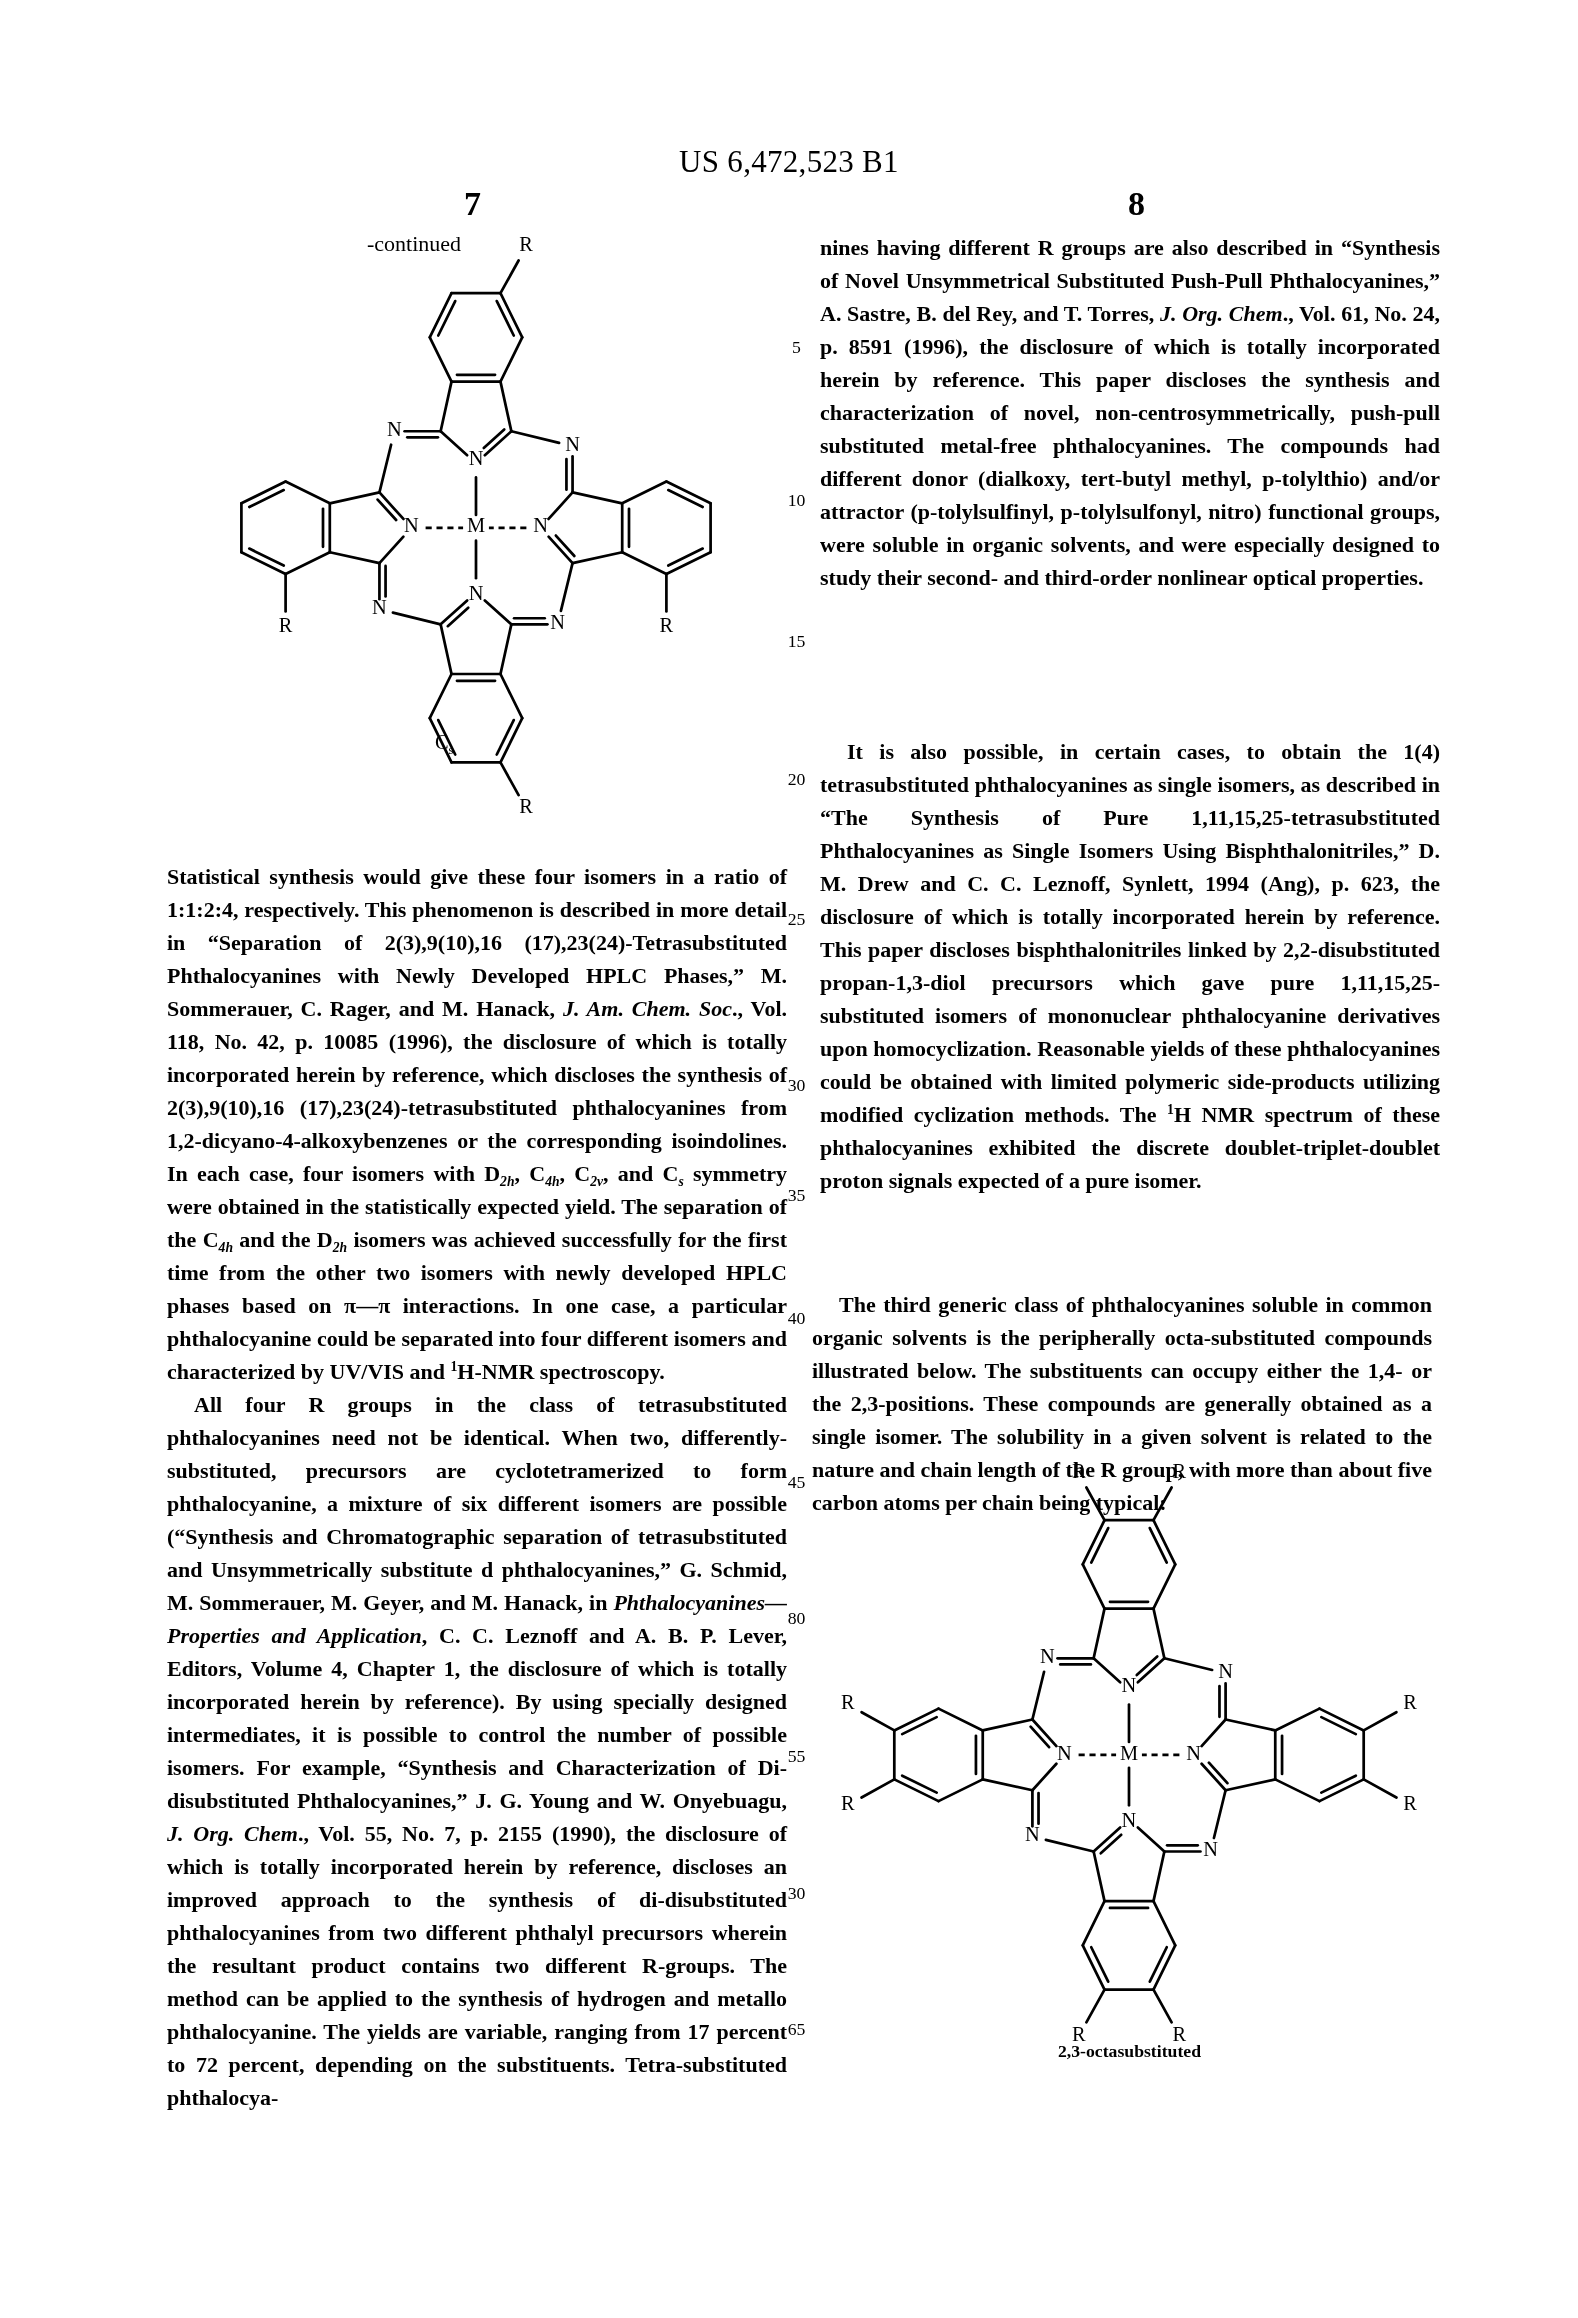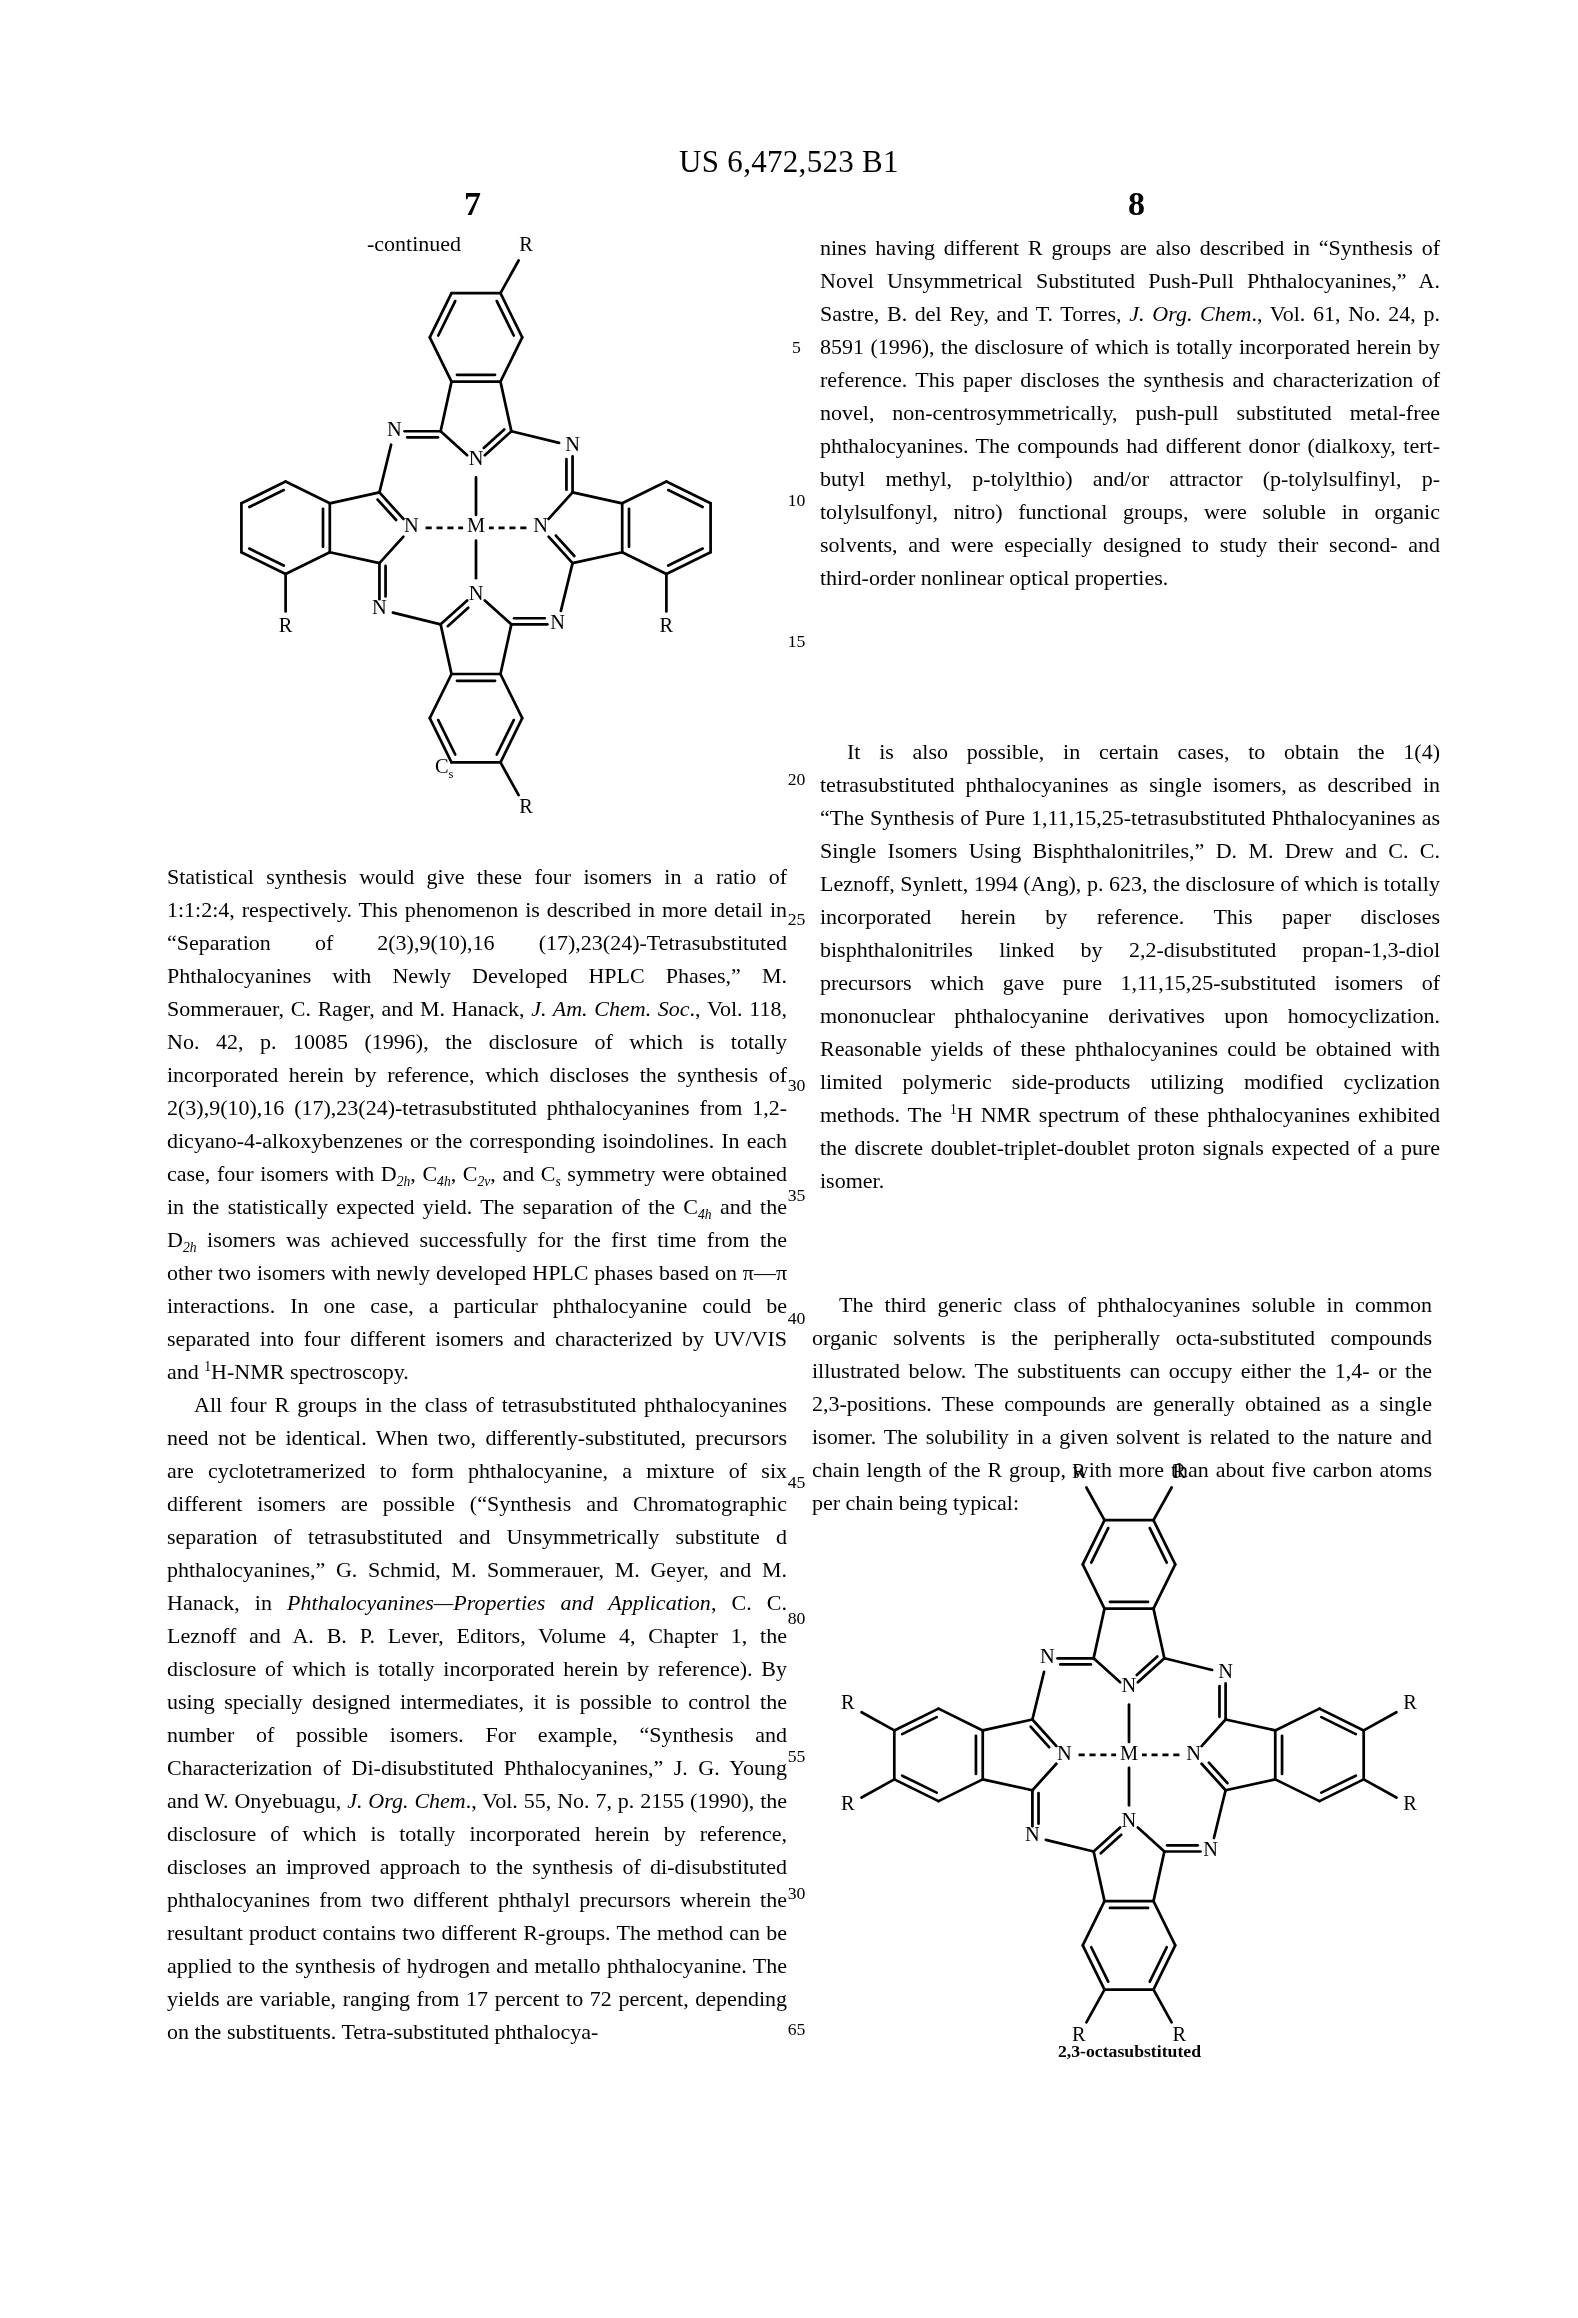--- a/index.html
+++ b/index.html
@@ -5,35 +5,35 @@
   html, body { margin: 0; padding: 0; background: #ffffff; }
   body { width: 1578px; height: 2319px; position: relative; overflow: hidden;
          font-family: "Liberation Serif", "DejaVu Serif", serif; color: #000; }
   .abs { position: absolute; }
   #patent-number { left: 0; width: 1578px; top: 144px; text-align: center; font-size: 31px; letter-spacing: 0.3px; }
   .col-num { top: 185px; font-size: 34px; font-weight: bold; width: 41px; text-align: center; }
   #col-num-left { left: 452px; }
   #col-num-right { left: 1116px; }
   #continued { left: 367px; top: 231px; font-size: 22px; }
   .column { position: absolute; font-size: 22px; line-height: 33px; text-align: justify; }
-  .column p { margin: 0; }
+  .column p { margin: 0; font-weight: bold; }
   .indent { text-indent: 27px; }
   #left-col-text { left: 167px; top: 860px; width: 620px; }
   #right-col-p1 { left: 820px; top: 231px; width: 620px; }
   #right-col-p2 { left: 820px; top: 735px; width: 620px; }
   #right-col-p3 { left: 812px; top: 1272px; width: 620px; margin-top: 16px; }
   .line-num { position: absolute; font-size: 17.7px; width: 41px; text-align: center; left: 776px; }
   i { font-style: italic; }
   sub, sup { font-size: 0.62em; line-height: 0; }
   .struct { position: absolute; }
   .struct svg { overflow: visible; }
   .struct line, .struct polyline, .struct polygon { stroke: #000; stroke-width: 4; fill: none; stroke-linecap: round; stroke-linejoin: round; }
   .struct text { font-family: "Liberation Serif", "DejaVu Serif", serif; font-size: 30px; fill: #000; text-anchor: middle; dominant-baseline: middle; }
   .struct .dash { stroke-dasharray: 9 7; stroke-linecap: butt; }
-  #struct-cs-label { left: 435px; top: 755px; font-size: 20.4px; }
+  #struct-cs-label { left: 435px; top: 731px; font-size: 20.4px; }
   #struct-octa-caption { left: 1058px; top: 2041px; font-size: 17.7px; font-weight: bold; }
 </style>
 </head>
 <body>
 
 <div id="patent-number" class="abs">US 6,472,523 B1</div>
 <div id="col-num-left" class="abs col-num">7</div>
 <div id="col-num-right" class="abs col-num">8</div>
 <div id="continued" class="abs">-continued</div>
 

